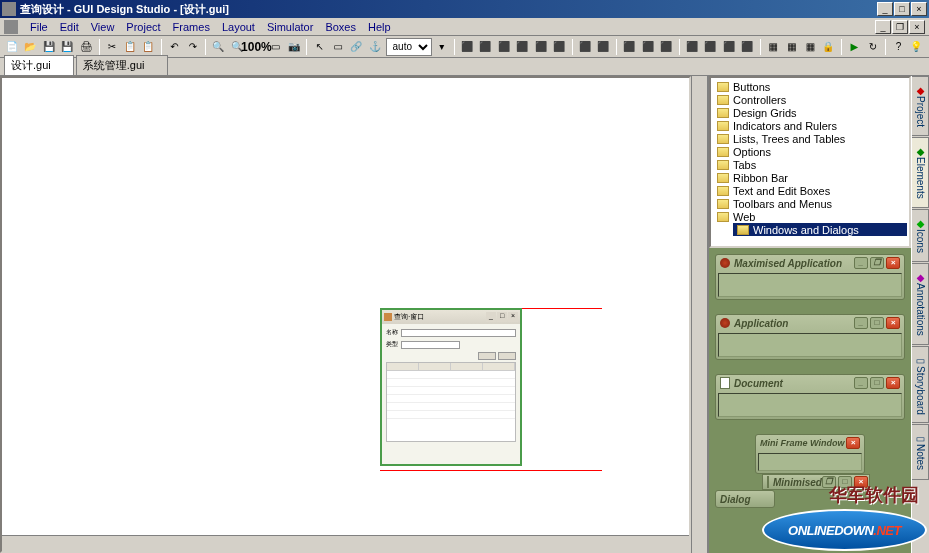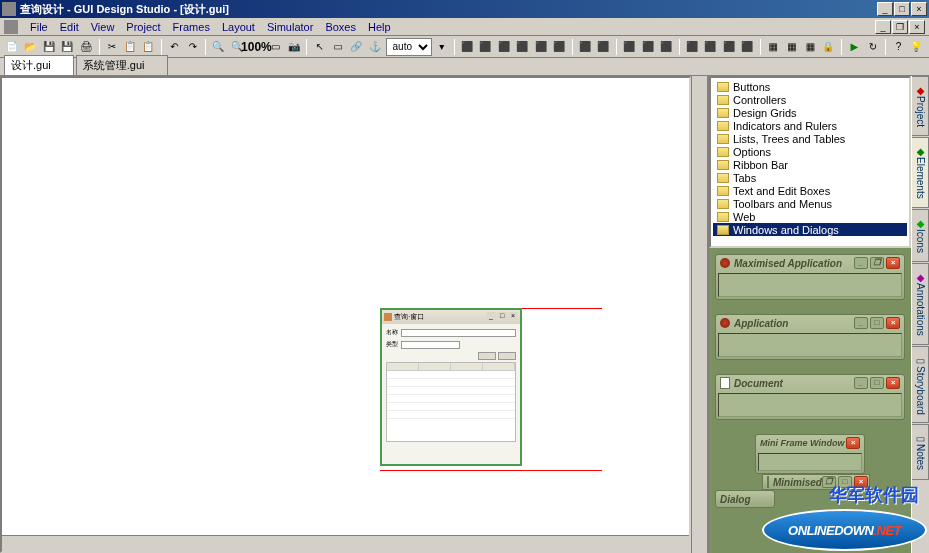--- a/index.html
+++ b/index.html
@@ -48,38 +48,38 @@
     .design-list-row { height: 8px; border-bottom: 1px solid #eee; }
     
     .right-panel { width: 222px; background: #d4d0c8; border-left: 2px solid #808080; display: flex; }
     .side-tabs { width: 18px; background: #d4d0c8; border-left: 1px solid #fff; display: flex; flex-direction: column; }
     .side-tab { writing-mode: vertical-rl; padding: 8px 2px; font-size: 10px; border: 1px solid #808080; border-left: none; margin-bottom: 1px; background: #d4d0c8; text-align: center; color: #003366; }
     .side-tab.active { background: #ece9d8; }
     
     .panel-content { flex: 1; display: flex; flex-direction: column; overflow: hidden; }
     .tree-area { background: #fff; border: 2px inset #d4d0c8; height: 172px; overflow-y: auto; padding: 2px; }
     .tree-item { display: flex; align-items: center; height: 13px; font-size: 11px; padding-left: 4px; gap: 4px; }
-    .tree-item.selected { background: #0a246a; color: #fff; }
+    .tree-item.selected { background: #0a246a; color: #fff; margin-left: 20px; }
     .folder-icon { width: 12px; height: 10px; background: linear-gradient(to bottom, #f8e888, #e8c858); border: 1px solid #b89838; }
     .folder-icon.open { background: linear-gradient(to bottom, #f8e888, #d8b848); }
     
     .preview-area { flex: 1; background: #7a9060; padding: 6px; overflow-y: auto; }
     .prev-item { margin-bottom: 14px; }
     .prev-win { background: linear-gradient(to bottom, #b8c4a0, #98a880); border: 1px solid #687850; border-radius: 3px; }
     .prev-titlebar { display: flex; align-items: center; height: 16px; padding: 0 4px; font-size: 10px; font-weight: bold; font-style: italic; color: #445030; }
     .prev-titlebar-btns { margin-left: auto; display: flex; gap: 2px; }
     .prev-tbtn { width: 14px; height: 12px; border: 1px solid #687850; background: #a0b088; font-size: 8px; text-align: center; line-height: 10px; border-radius: 2px; }
     .prev-tbtn.close { background: linear-gradient(to bottom, #e87050, #c84020); color: #fff; border-color: #a03010; }
     .prev-body { height: 24px; margin: 2px; background: #a8b890; border: 1px inset #889870; }
     .prev-mini { width: 110px; margin: 0 auto; }
     .prev-minimised { width: 120px; margin: 0 auto; }
     .prev-minimised .prev-titlebar { border-radius: 3px; background: linear-gradient(to bottom, #b8c4a0, #98a880); border: 1px solid #687850; }
     
     .watermark { position: absolute; right: 2px; bottom: 2px; width: 168px; height: 70px; }
-    .wm-txt1 { position: absolute; right: 8px; top: 2px; font-size: 18px; font-weight: bold; color: #1d4ed8; text-shadow: 1px 1px #fff; font-family: "SimHei"; }
+    .wm-txt1 { position: absolute; right: 8px; top: 2px; font-size: 18px; font-weight: bold; color: #7f1d1d; text-shadow: 1px 1px #fff; font-family: "SimHei"; }
     .wm-ellipse { position: absolute; right: 0; bottom: 0; width: 165px; height: 42px; background: linear-gradient(to bottom, #3090e0, #0050a0); border-radius: 50%; border: 2px solid #fff; display: flex; align-items: center; justify-content: center; }
     .wm-txt2 { color: #fff; font-size: 13px; font-weight: bold; font-style: italic; font-family: Arial; letter-spacing: -0.5px; }
     .wm-txt2 .net { color: #ff4020; }
   </style>
 </head>
 <body>
 
 <div class="titlebar">
   <div class="titlebar-icon"></div>
   <div class="titlebar-text">查询设计 - GUI Design Studio - [设计.gui]</div>
@@ -240,25 +240,25 @@
         <div class="tree-item">
             <span class="folder-icon"></span>
             <span>Lists, Trees and Tables</span>
           </div>
         <div class="tree-item">
             <span class="folder-icon"></span>
             <span>Options</span>
           </div>
         <div class="tree-item">
             <span class="folder-icon"></span>
+            <span>Tabs</span>
+          </div>
+        <div class="tree-item">
+            <span class="folder-icon"></span>
             <span>Ribbon Bar</span>
-          </div>
-        <div class="tree-item">
-            <span class="folder-icon"></span>
-            <span>Tabs</span>
           </div>
         <div class="tree-item">
             <span class="folder-icon"></span>
             <span>Text and Edit Boxes</span>
           </div>
         <div class="tree-item">
             <span class="folder-icon"></span>
             <span>Toolbars and Menus</span>
           </div>
         <div class="tree-item">

